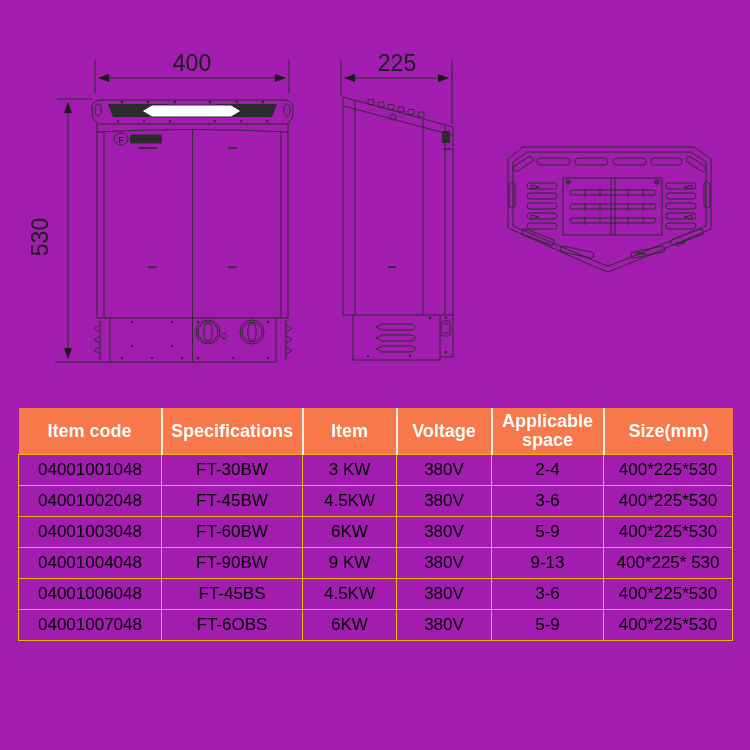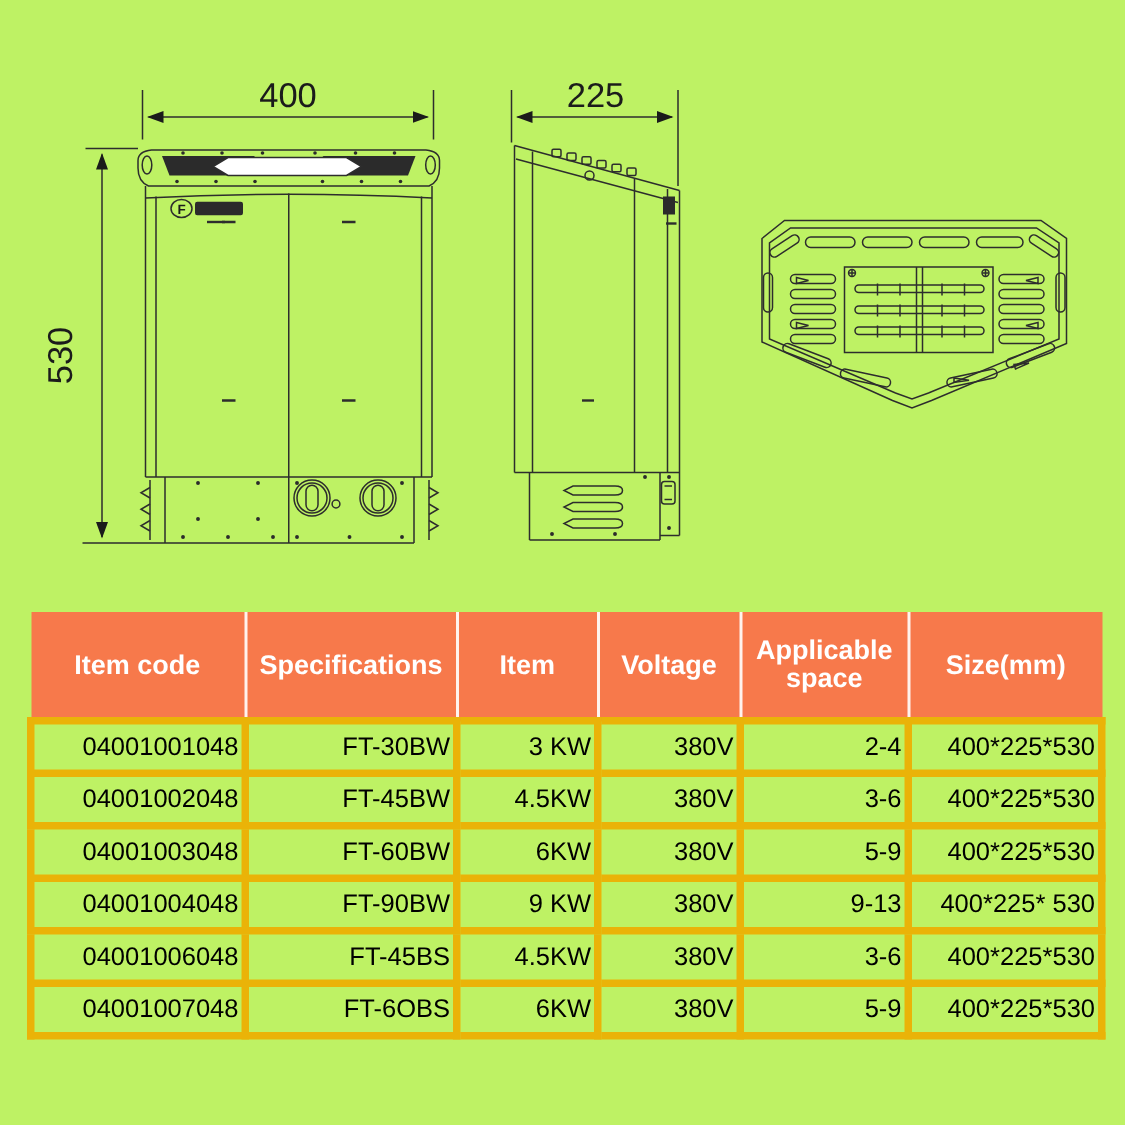--- a/index.html
+++ b/index.html
@@ -1,40 +1,40 @@
 <!DOCTYPE html>
 <html><head>
 <meta charset="utf-8">
 <style>
   html,body{margin:0;padding:0;background:#fff;}
   #sheet{
-    position:relative;width:750px;height:750px;background:#bef264;overflow:hidden;
+    position:relative;width:750px;height:750px;background:#a21caf;overflow:hidden;
     font-family:"Liberation Sans",sans-serif;
   }
   #drawings{position:absolute;left:0;top:0;}
   svg text.dim{
     font-family:"Liberation Sans",sans-serif;
     font-size:23px;fill:#1b1b1b;
   }
   svg text.logo-f{
     font-family:"Liberation Sans",sans-serif;
     font-size:9px;font-weight:bold;fill:#1b1b1b;
   }
   #spec-table{
     position:absolute;left:18px;top:408px;width:714px;
     border-collapse:collapse;table-layout:fixed;
   }
   #spec-table th{
     background:#F7794B;color:#fff;font-weight:bold;font-size:18px;
-    height:38px;padding:16px 2px;line-height:1.05;
+    height:38px;padding:4px 2px;line-height:1.05;
     border-right:2px solid rgba(255,255,255,.9);
   }
   #spec-table th:last-child{border-right:none;}
   #spec-table td{
-    border:5px solid #eab308;height:30px;text-align:right;
+    border:1px solid #eab308;height:30px;text-align:center;
     font-size:17px;color:#000;padding:0 2px;white-space:nowrap;
   }
   .c0{width:143px}.c1{width:141px}.c2{width:94px}.c3{width:95px}.c4{width:112px}.c5{width:129px}
 </style>
 </head>
 <body>
 
 <div id="sheet">
 
   <svg id="drawings" width="750" height="400" viewBox="0 0 750 400" fill="none" stroke="#2d2d2d" stroke-width="1">

